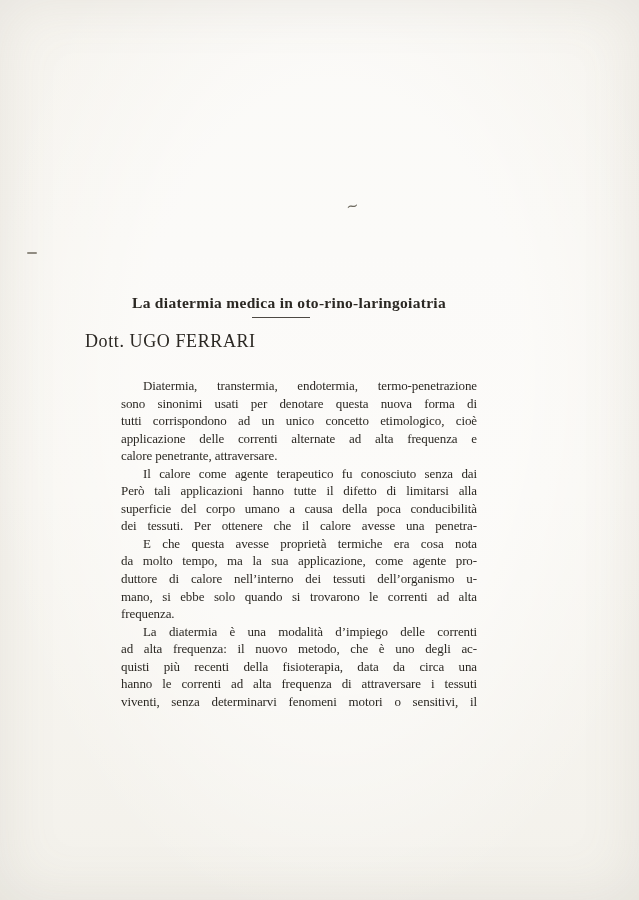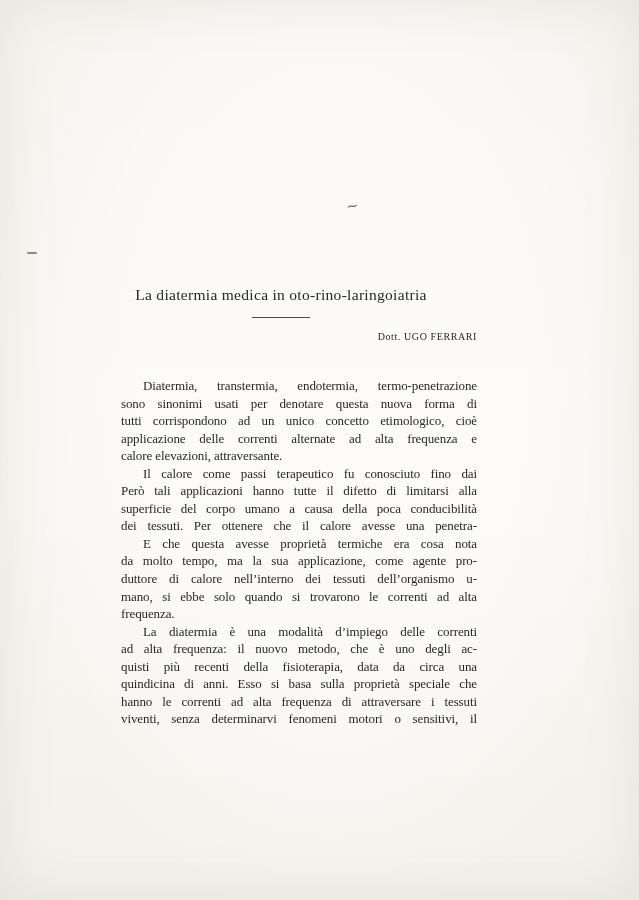--- a/index.html
+++ b/index.html
@@ -41,41 +41,41 @@
     height: 2px;
     background: #908c82;
     border-radius: 1px;
   }
   
   .title {
     position: absolute;
     left: 85px;
     top: 286px;
     width: 392px;
-    margin: 0;
+    margin: 8px;
     text-align: center;
     font-size: 15.5px;
-    font-weight: normal;
+    font-weight: bold;
     letter-spacing: 0.3px;
   }
   .title-rule {
     position: absolute;
     left: 252px;
     top: 317px;
     width: 58px;
     height: 1px;
     background: #4d4943;
   }
   .author {
     position: absolute;
     left: 85px;
     top: 331px;
     width: 392px;
-    text-align: right;
-    font-size: 10px;
+    text-align: left;
+    font-size: 18px;
     letter-spacing: 0.6px;
   }
   
   .body-text {
     position: absolute;
     left: 85px;
     top: 377px;
     width: 392px;
     font-size: 13px;
     line-height: 17.55px;
@@ -109,38 +109,37 @@
   <div class="title-rule"></div>
 
   <div class="author">Dott. UGO FERRARI</div>
 
   <div class="body-text">
       <div class="para">
         <div class="line first">Diatermia, transtermia, endotermia, termo-penetrazione</div>
         <div class="line">sono sinonimi usati per denotare questa nuova forma di</div>
         <div class="line">tutti corrispondono ad un unico concetto etimologico, cioè</div>
         <div class="line">applicazione delle correnti alternate ad alta frequenza e</div>
-        <div class="line endline">calore elevazioni, attraversante.</div>
+        <div class="line endline">calore penetrante, attraversare.</div>
       </div>
       <div class="para">
-        <div class="line first">Il calore come passi terapeutico fu conosciuto fino dai</div>
+        <div class="line first">Il calore come agente terapeutico fu conosciuto senza dai</div>
         <div class="line">Però tali applicazioni hanno tutte il difetto di limitarsi alla</div>
         <div class="line">superficie del corpo umano a causa della poca conducibilità</div>
         <div class="line">dei tessuti. Per ottenere che il calore avesse una penetra-</div>
       </div>
       <div class="para">
         <div class="line first">E che questa avesse proprietà termiche era cosa nota</div>
         <div class="line">da molto tempo, ma la sua applicazione, come agente pro-</div>
         <div class="line">duttore di calore nell’interno dei tessuti dell’organismo u-</div>
         <div class="line">mano, si ebbe solo quando si trovarono le correnti ad alta</div>
         <div class="line endline">frequenza.</div>
       </div>
       <div class="para">
         <div class="line first">La diatermia è una modalità d’impiego delle correnti</div>
         <div class="line">ad alta frequenza: il nuovo metodo, che è uno degli ac-</div>
         <div class="line">quisti più recenti della fisioterapia, data da circa una</div>
-        <div class="line">quindicina di anni. Esso si basa sulla proprietà speciale che</div>
         <div class="line">hanno le correnti ad alta frequenza di attraversare i tessuti</div>
         <div class="line">viventi, senza determinarvi fenomeni motori o sensitivi, il</div>
       </div>
     </div>
 
 </div>
 
 </body></html>

